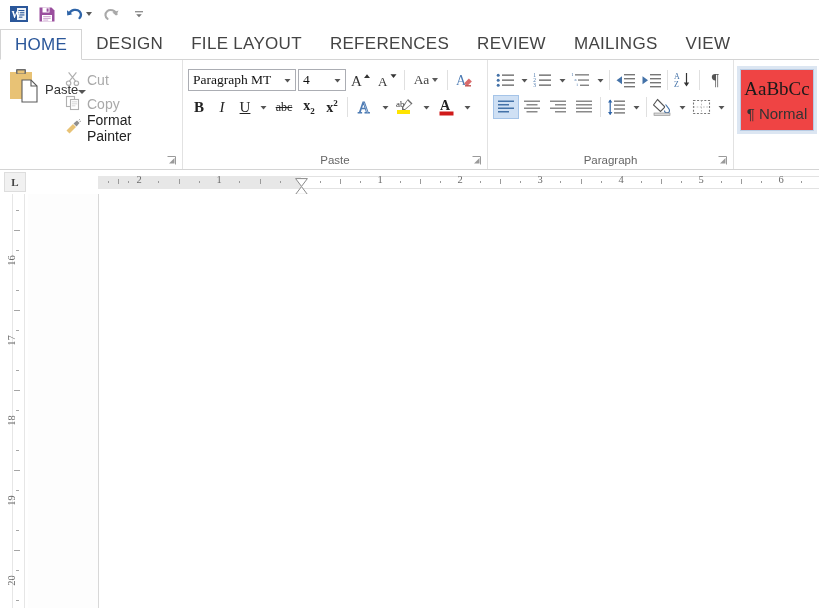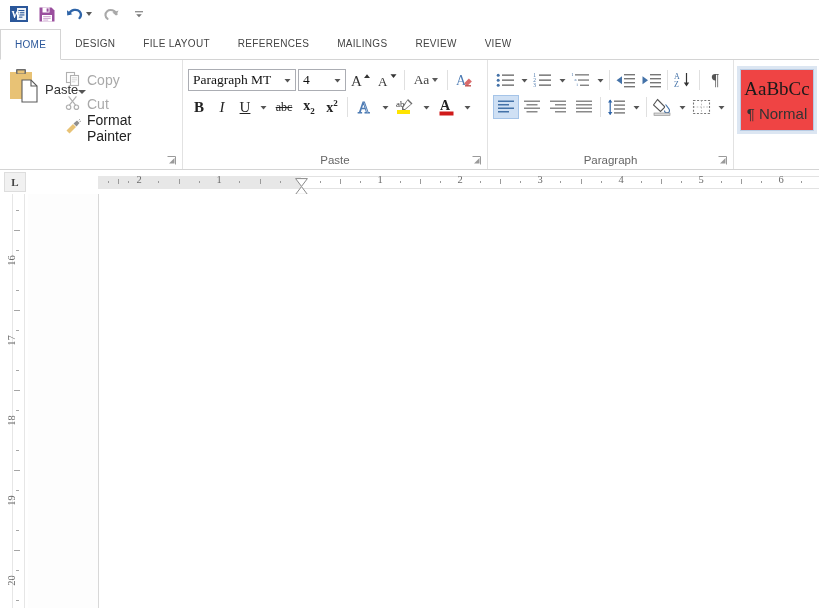--- a/index.html
+++ b/index.html
@@ -51,21 +51,21 @@
     display: flex; align-items: center; justify-content: center;
     padding: 0 16px;
     font-size: 13.5px;
     letter-spacing: 0.4px;
     min-width: 68px;
   }
   .tab {
     height: 31px;
     display: flex; align-items: center; justify-content: center;
     padding: 0 14px;
-    font-size: 10px;
+    font-size: 17px;
     color: #444444;
     letter-spacing: 0.3px;
     white-space: nowrap;
   }
   .tab.active {
     background: #ffffff;
     color: #2b579a;
     border: 1px solid #d4d4d4;
     border-bottom: 1px solid #ffffff;
     margin-bottom: -1px;
@@ -351,22 +351,22 @@
       <path d="M3.2 6.2 L8.8 6.2 L6 9.2 Z" fill="#777"></path>
     </svg>
   </div>
 </div>
 
 <div class="tabstrip">
   <div class="tab active">HOME</div>
   <div class="tab">DESIGN</div>
   <div class="tab">FILE LAYOUT</div>
   <div class="tab">REFERENCES</div>
+  <div class="tab">REVIEW</div>
   <div class="tab">MAILINGS</div>
-  <div class="tab">REVIEW</div>
   <div class="tab">VIEW</div>
 </div>
 
 <div class="ribbon">
 
   <div class="group g-clipboard">
     <div class="group-body">
       <div class="paste-btn">
         <span>
           <svg width="40" height="38" viewBox="0 0 40 38">
@@ -378,41 +378,41 @@
           </svg>
         </span>
         <span class="paste-label">Paste</span>
         <span class="paste-caret"></span>
       </div>
 
       <div class="clip-cmds">
         <div class="clip-cmd disabled">
           <span>
             <svg width="16" height="16" viewBox="0 0 16 16">
+              <circle cx="3.6" cy="12.2" r="2.2" fill="none" stroke="#b0b0b0" stroke-width="1.2"></circle>
+              <circle cx="11.4" cy="12.2" r="2.2" fill="none" stroke="#b0b0b0" stroke-width="1.2"></circle>
+              <path d="M4.2 10.4 L11.4 1.4 M10.8 10.4 L3.6 1.4" stroke="#b0b0b0" stroke-width="1.2" fill="none"></path>
+            </svg>
+          </span>
+          <span>Cut</span>
+        </div>
+
+        <div class="clip-cmd disabled">
+          <span>
+            <svg width="16" height="16" viewBox="0 0 16 16">
               <rect x="1.5" y="1.5" width="8" height="10" fill="#ffffff" stroke="#b0b0b0" stroke-width="1.1"></rect>
               <rect x="5.5" y="4.5" width="8" height="10" fill="#ffffff" stroke="#b0b0b0" stroke-width="1.1"></rect>
               <g fill="#cfcfcf">
                 <rect x="6.8" y="6.4" width="5.4" height="0.9"></rect>
                 <rect x="6.8" y="8.4" width="5.4" height="0.9"></rect>
                 <rect x="6.8" y="10.4" width="3.6" height="0.9"></rect>
               </g>
             </svg>
           </span>
           <span>Copy</span>
-        </div>
-
-        <div class="clip-cmd disabled">
-          <span>
-            <svg width="16" height="16" viewBox="0 0 16 16">
-              <circle cx="3.6" cy="12.2" r="2.2" fill="none" stroke="#b0b0b0" stroke-width="1.2"></circle>
-              <circle cx="11.4" cy="12.2" r="2.2" fill="none" stroke="#b0b0b0" stroke-width="1.2"></circle>
-              <path d="M4.2 10.4 L11.4 1.4 M10.8 10.4 L3.6 1.4" stroke="#b0b0b0" stroke-width="1.2" fill="none"></path>
-            </svg>
-          </span>
-          <span>Cut</span>
         </div>
 
         <div class="clip-cmd enabled">
           <span>
             <svg width="16" height="16" viewBox="0 0 16 16">
               <path d="M1.5 11.5 L8 5 L11 8 L4.5 14.5 Z" fill="#e8c275"></path>
               <path d="M8.5 4.5 L11.5 7.5 L14.5 4 L12 1.5 Z" fill="#8f8f8f"></path>
               <path d="M13.8 1.2 l1.1 -0.9 M14.6 2.6 l1.3 -0.4" stroke="#8f8f8f" stroke-width="0.9"></path>
             </svg>
           </span>

